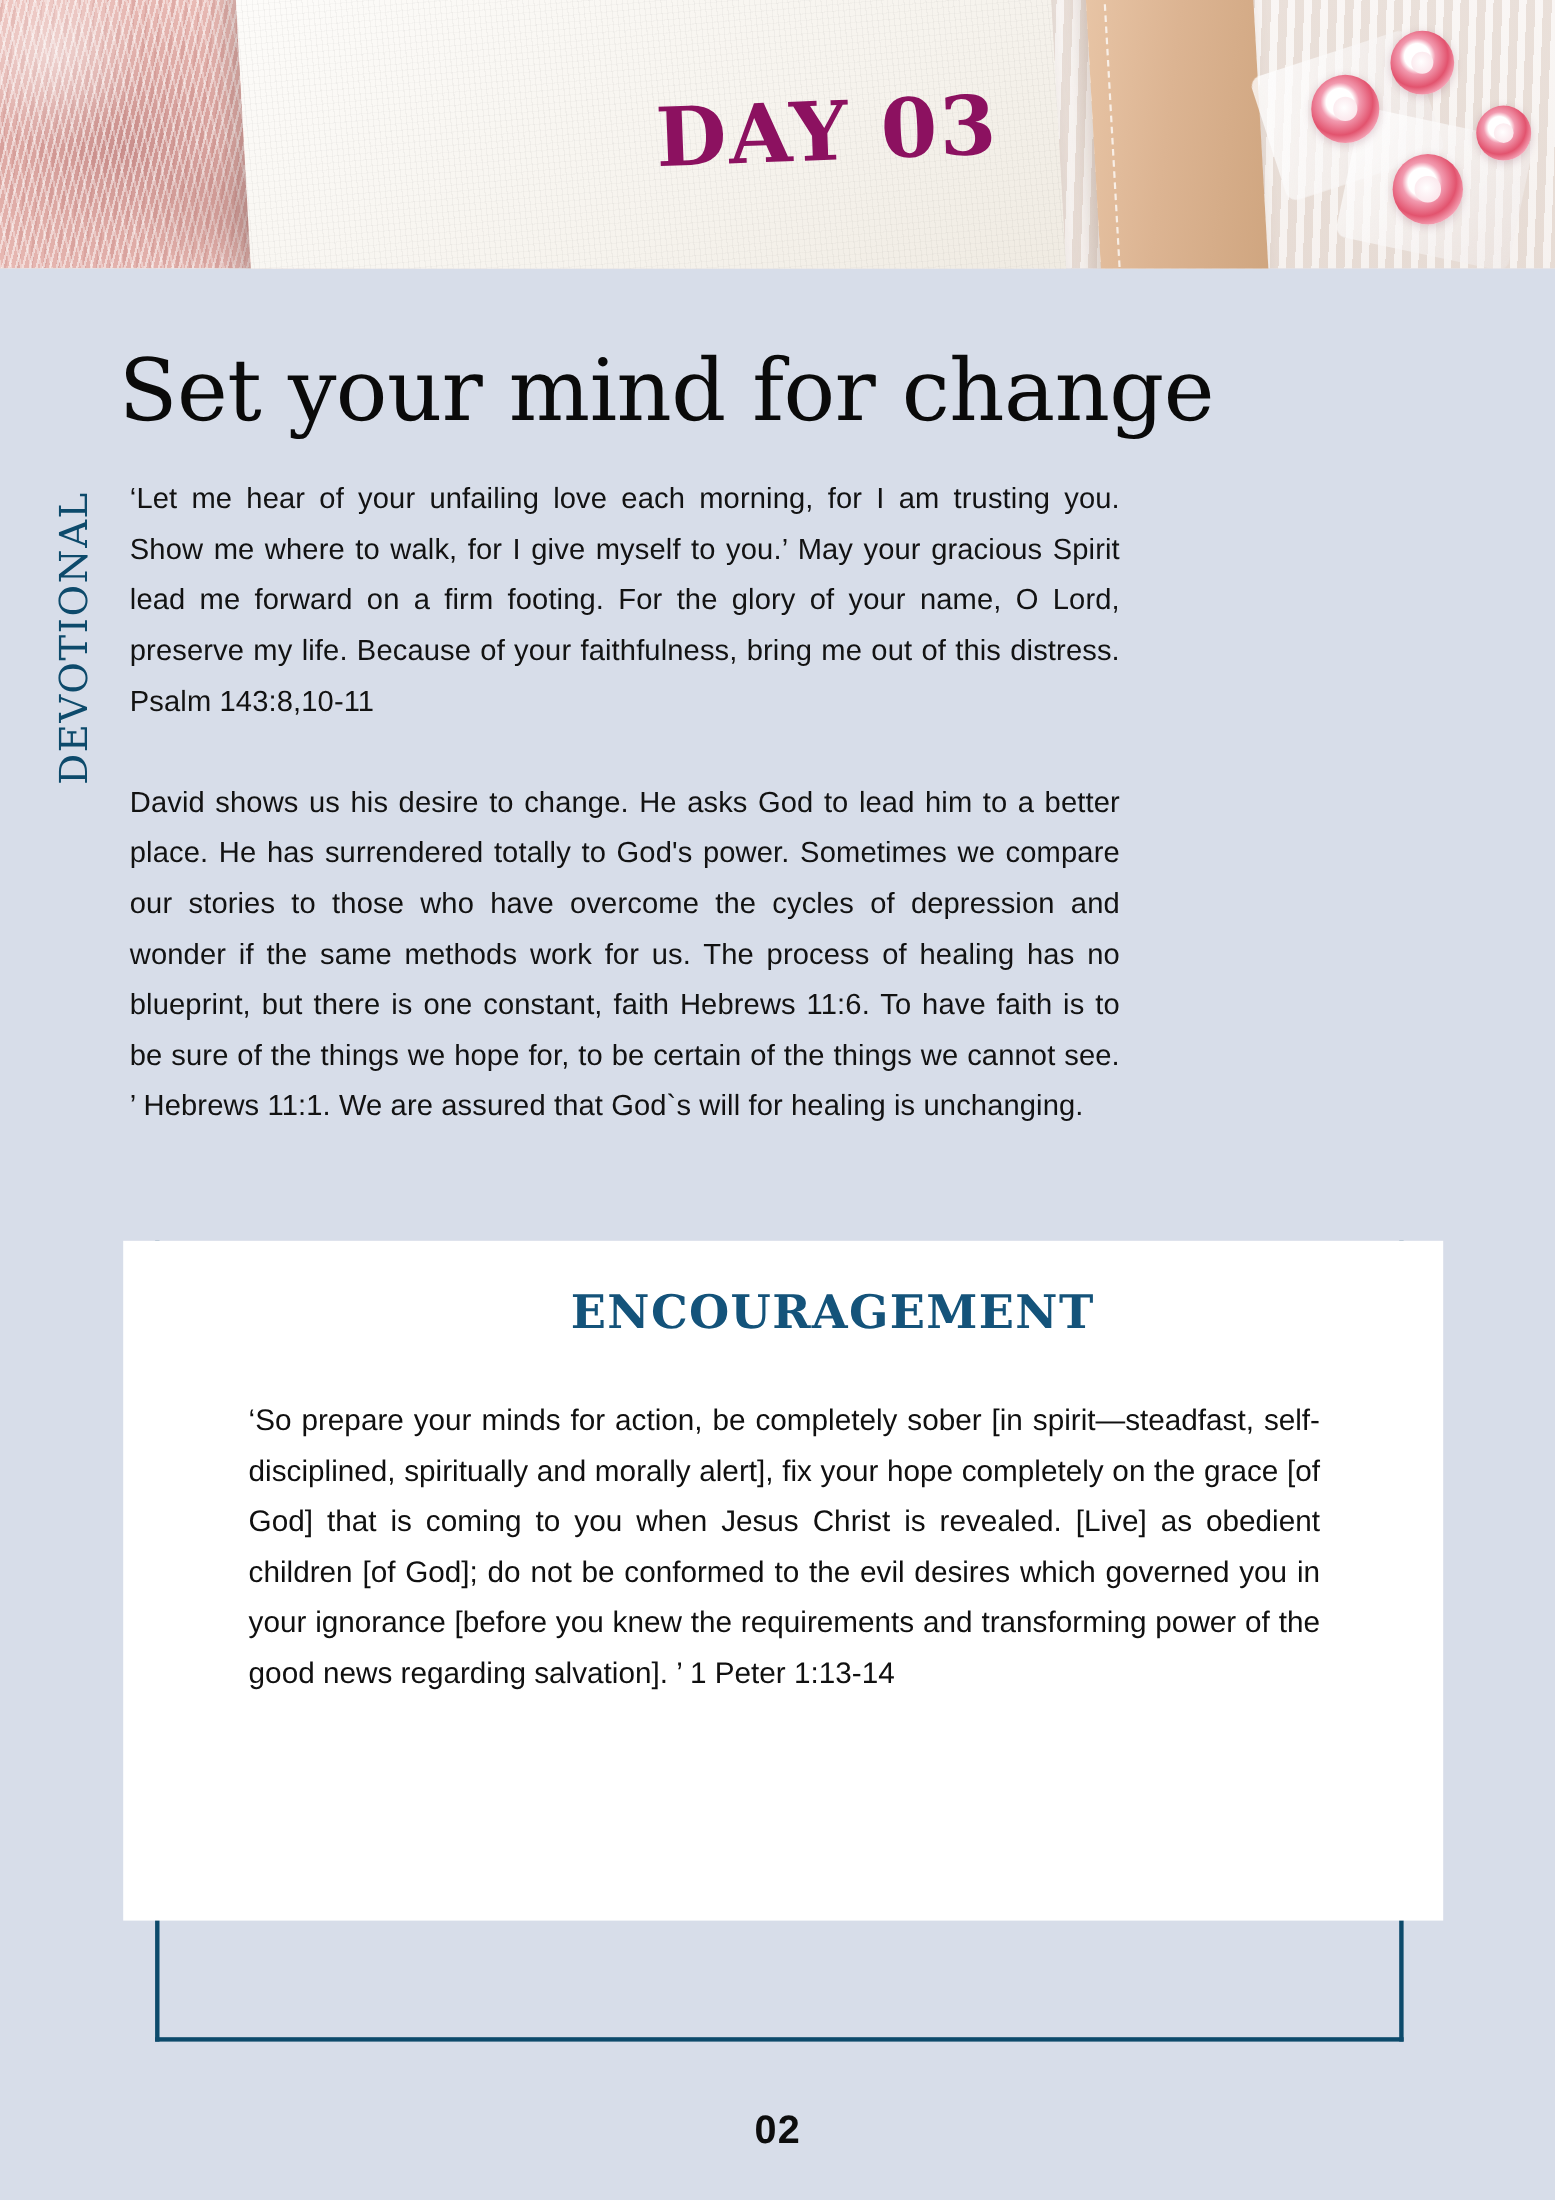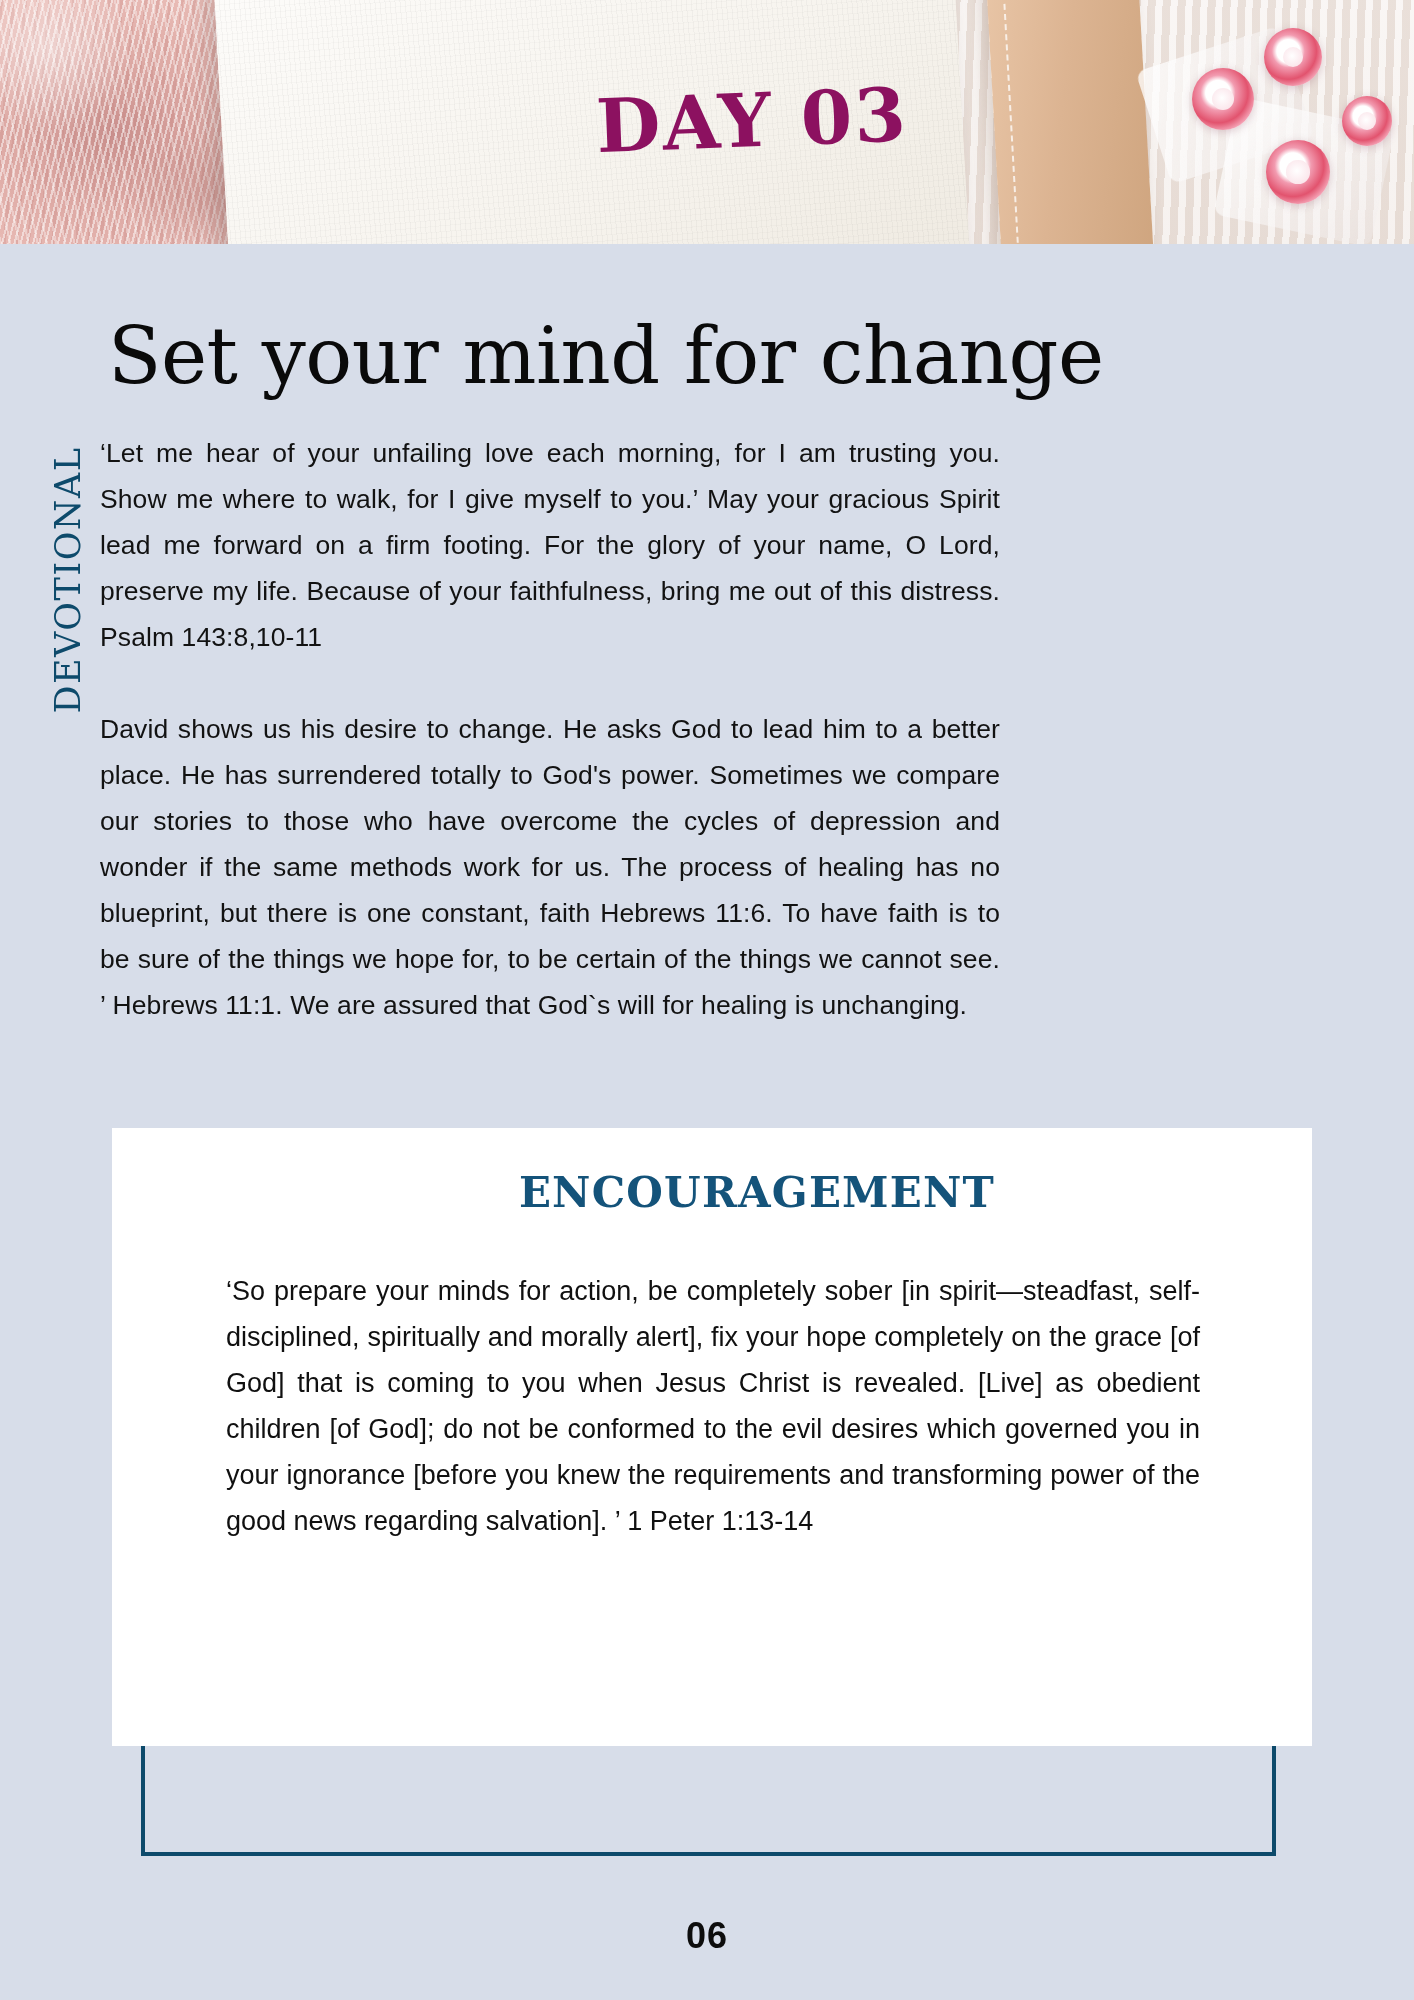--- a/index.html
+++ b/index.html
@@ -169,21 +169,21 @@
     font-size: 78px;
     font-weight: 400;
     color: #0a0a0a;
     letter-spacing: -0.5px;
     line-height: 1;
   }
 
   
   .devotional-body {
     position: absolute;
-    left: 100px;
+    left: 118px;
     top: 430px;
     width: 900px;
   }
   .devotional-body p {
     margin: 0;
     text-align: justify;
     font-size: 26.5px;
     line-height: 46px;
     color: #121212;
     letter-spacing: 0.1px;
@@ -283,13 +283,13 @@
   <p>David shows us his desire to change. He asks God to lead him to a better place. He has surrendered totally to God's power. Sometimes we compare our stories to those who have overcome the cycles of depression and wonder if the same methods work for us. The process of healing has no blueprint, but there is one constant, faith Hebrews 11:6. To have faith is to be sure of the things we hope for, to be certain of the things we cannot see. ’ Hebrews 11:1. We are assured that God`s will for healing is unchanging.</p>
 </div>
 
 <div class="enc-frame"></div>
 <div class="enc-card"></div>
 <div class="enc-heading">ENCOURAGEMENT</div>
 <div class="enc-text">
   <p>‘So prepare your minds for action, be completely sober [in spirit—steadfast, self-disciplined, spiritually and morally alert], fix your hope completely on the grace [of God] that is coming to you when Jesus Christ is revealed. [Live] as obedient children [of God]; do not be conformed to the evil desires which governed you in your ignorance [before you knew the requirements and transforming power of the good news regarding salvation]. ’ 1 Peter 1:13-14</p>
 </div>
 
-<div class="page-number">06</div>
+<div class="page-number">02</div>
 
 </body></html>

